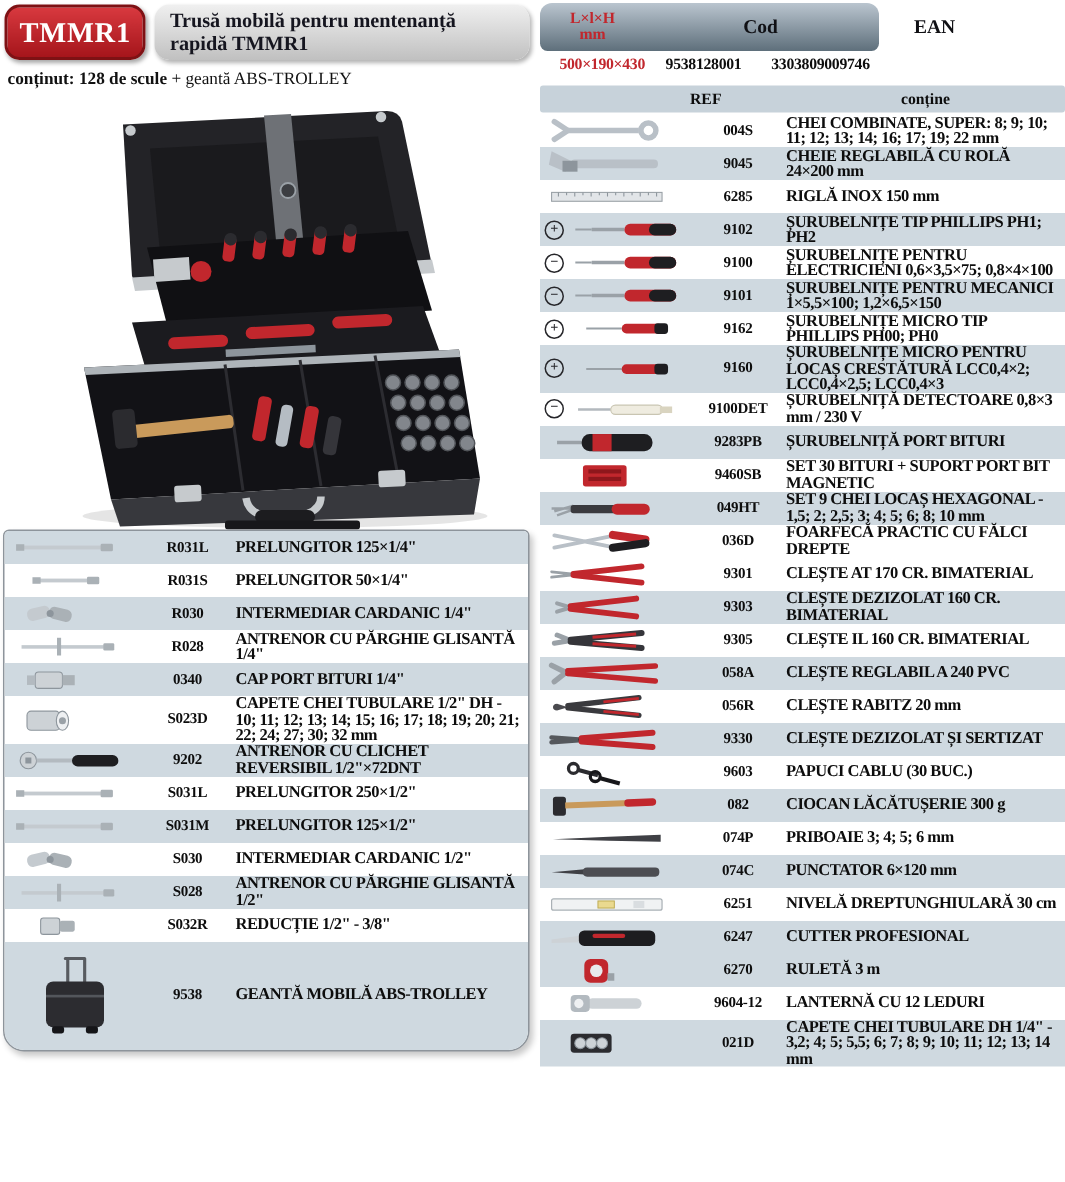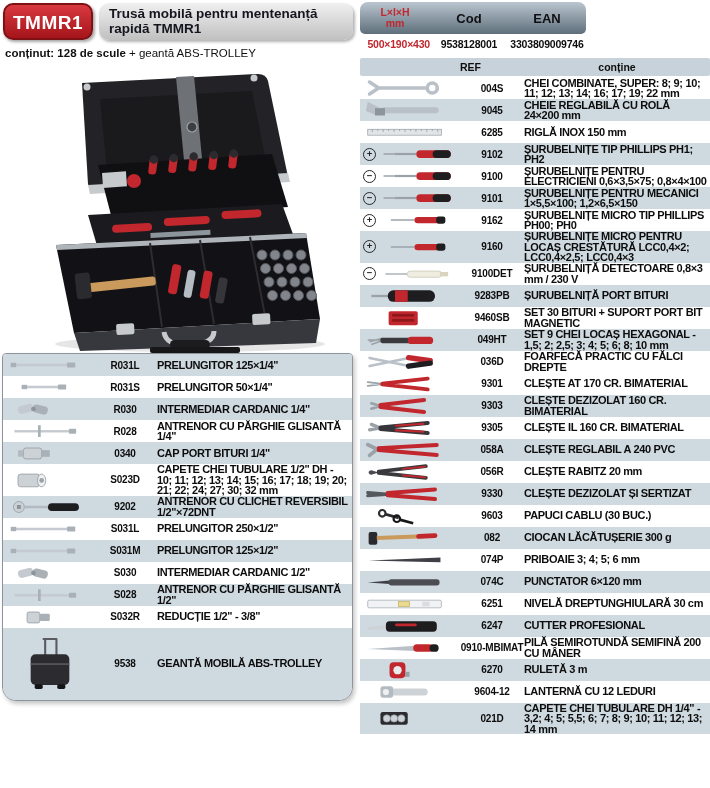--- a/index.html
+++ b/index.html
@@ -1,36 +1,36 @@
 <!DOCTYPE html>
 <html><head>
 <meta charset="utf-8">
 <style>
   html,body{margin:0;padding:0;background:#fff;}
   .page{position:relative;width:710px;height:788px;background:#fff;overflow:hidden;
-        font-family:Liberation Sans, sans-serif;color:#0d0d0d;}
+        font-family:Liberation Serif, serif;color:#0d0d0d;}
   
   .col-left{position:absolute;left:0;top:0;width:356px;}
   .header-row{display:flex;gap:6px;margin:3px 3px 0 3px;align-items:stretch;}
   .badge{background:linear-gradient(#d8393f,#a5151b);border:2px solid #7e1114;border-radius:10px;
          color:#fff;font-weight:bold;font-size:19px;letter-spacing:.5px;padding:3px 8px 0 8px;
          box-shadow:1.5px 2px 3px rgba(0,0,0,.35);display:flex;align-items:center;}
   .title-bar{flex:1;background:linear-gradient(#f0f0f0,#c0c0c0);border-radius:10px;padding:3px 10px 4px 10px;
          font-weight:bold;font-size:13.5px;line-height:15px;color:#15151f;
          box-shadow:1.5px 2px 3px rgba(0,0,0,.3);}
   .content-line{margin:7px 0 0 5px;font-size:11.5px;color:#111;}
   .content-line .b{font-weight:bold;}
   .product-image{width:356px;height:292px;margin-top:2px;}
   .left-table{margin:0 3px 0 2px;border:1px solid #8d949b;border-radius:4px 4px 14px 14px;
          overflow:hidden;box-shadow:2px 3px 4px rgba(0,0,0,.22);background:#fff;}
   
   .col-right{position:absolute;left:360px;top:0;width:350px;}
   .spec-bar{margin-top:2px;width:226px;height:32px;border-radius:8px 8px 5px 5px;
         background:linear-gradient(#bac5cf,#5e6f7b);display:grid;grid-template-columns:70px 78px 78px;
-        align-items:center;text-align:center;}
+        align-items:center;text-align:center;gap:38px;}
   .spec-bar .dims{color:#c1272d;font-weight:bold;font-size:10.5px;line-height:11px;}
   .spec-bar .h{font-weight:bold;font-size:13px;color:#101014;}
   .spec-vals{width:226px;display:grid;grid-template-columns:70px 78px 78px;text-align:center;
         font-weight:bold;font-size:10.5px;padding:4px 0 2px 0;letter-spacing:-0.2px;}
   .spec-vals .dims{color:#c1272d;text-align:right;}
   .ref-bar{margin-top:6px;background:#c7d2da;border-radius:2px;display:flex;min-height:18px;
         align-items:center;font-weight:bold;font-size:10.5px;}
   .rb-spacer{width:100px;flex:none;}
   .rb-ref{width:64px;flex:none;}
   .rb-cont{flex:1;text-align:center;}
@@ -580,31 +580,20 @@
           <div class="cell-icon">
             <span class="tool"><svg viewBox="0 0 90 22" width="84" height="20">
                 <path d="M4 12.5 26 9.5 26 14.5 4 15Z" fill="#cdd2d6"></path>
                 <rect x="24" y="5.8" width="56" height="11.4" rx="4" fill="#1d1d20"></rect>
                 <rect x="34" y="8.2" width="24" height="3.2" rx="1.6" fill="#c1272d"></rect>
               </svg></span>
           </div>
           <div class="cell-ref">6247</div>
           <div class="cell-desc">CUTTER PROFESIONAL</div>
         </div>
-        <div class="row">
-          <div class="cell-icon">
-            <span class="tool"><svg viewBox="0 0 90 22" width="84" height="20">
-                <path d="M4 12 56 8.6 56 14.2Z" fill="#b9c0c7"></path>
-                <rect x="54" y="6.8" width="22" height="8.4" rx="4.2" fill="#c1272d"></rect>
-                <rect x="72" y="6.8" width="10" height="8.4" rx="4" fill="#1e1e21"></rect>
-              </svg></span>
-          </div>
-          <div class="cell-ref">0910-MBIMAT</div>
-          <div class="cell-desc">PILĂ SEMIROTUNDĂ SEMIFINĂ 200 CU MÂNER</div>
-        </div>
         <div class="row alt">
           <div class="cell-icon">
             <span class="tool"><svg viewBox="0 0 90 22" width="84" height="20">
                 <rect x="28" y="2.5" width="17.5" height="17.5" rx="4.5" fill="#c1272d"></rect>
                 <circle cx="36.8" cy="11.2" r="4.6" fill="#e8eaec"></circle>
                 <rect x="45" y="13" width="5" height="5.5" fill="#9aa1a7"></rect>
               </svg></span>
           </div>
           <div class="cell-ref">6270</div>
           <div class="cell-desc">RULETĂ 3 m</div>

